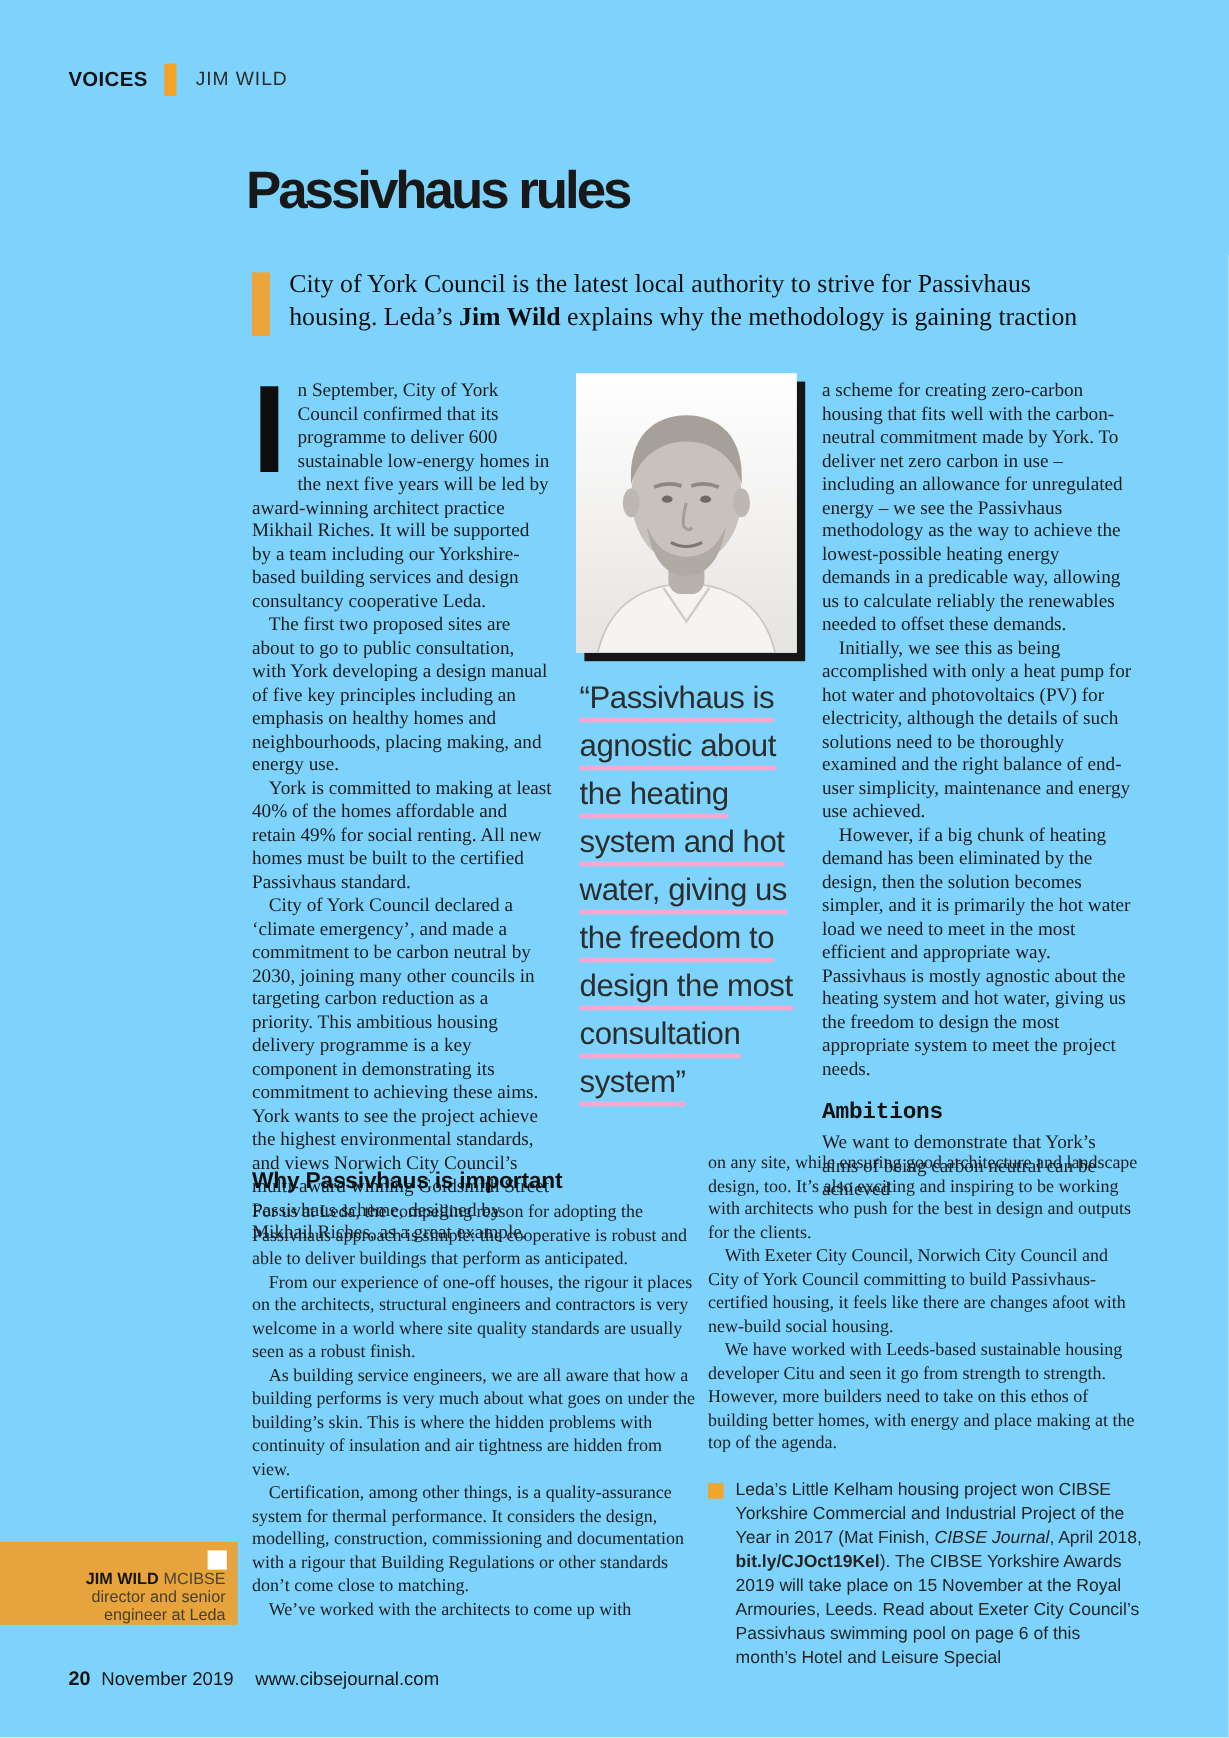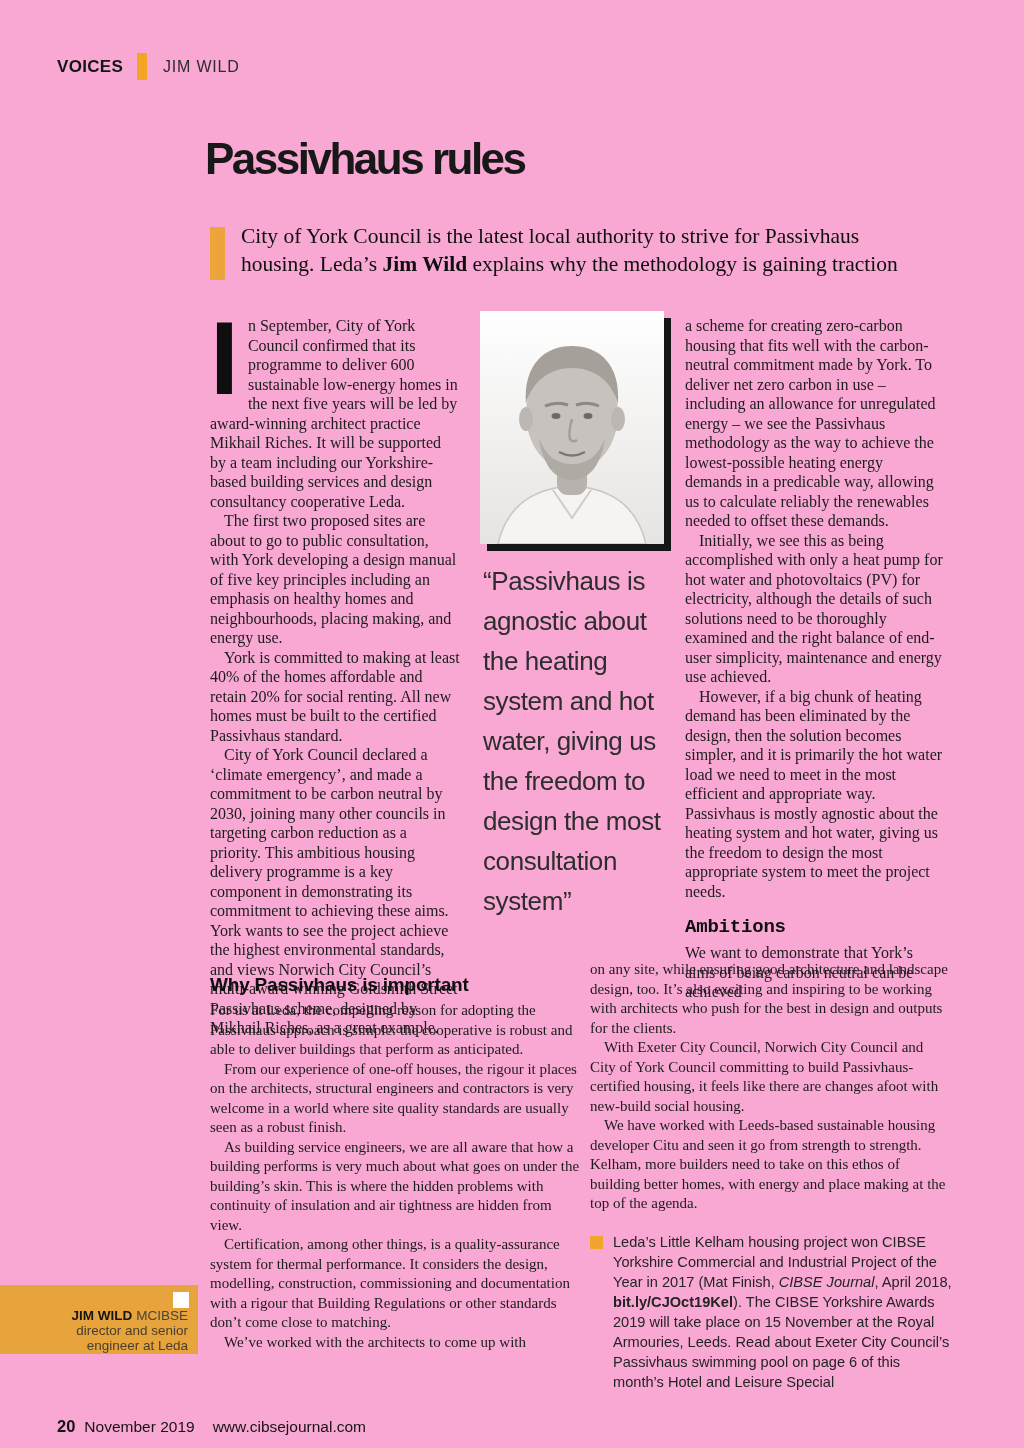--- a/index.html
+++ b/index.html
@@ -1,16 +1,16 @@
 <!DOCTYPE html>
 <html><head>
 <meta charset="utf-8">
 <style>
   html,body{margin:0;padding:0;background:#ffffff;}
-  .page{position:relative;width:1024px;height:1448px;background:#f9a8d4;overflow:hidden;
+  .page{position:relative;width:1024px;height:1448px;background:#7dd3fc;overflow:hidden;
         font-family:"Liberation Serif",serif;color:#1b1b1b;}
 
   
   .masthead{position:absolute;left:57px;top:53px;display:flex;align-items:center;}
   .masthead .section{font-family:"Liberation Sans",sans-serif;font-weight:800;font-size:17px;
         letter-spacing:.3px;color:#141414;}
   .masthead .bar{width:10px;height:27px;background:#F4A424;margin:0 16px 0 14px;}
   .masthead .author-tag{font-family:"Liberation Sans",sans-serif;font-size:16px;color:#2b2b2b;letter-spacing:.8px;}
 
   
@@ -64,21 +64,21 @@
   .authorbox{position:absolute;left:0;top:1285px;width:198px;height:69px;background:#E7A33C;}
   .white-sq{position:absolute;right:9px;top:7px;width:16px;height:16px;background:#ffffff;}
   .ab-text{position:absolute;right:10px;top:23px;text-align:right;
         font-family:"Liberation Sans",sans-serif;font-size:13.5px;line-height:15px;color:#473f2d;}
   .ab-text .ab-name{color:#161616;font-weight:700;}
   .ab-text .ab-cred{color:#4a4436;font-weight:400;margin-left:4px;}
 
   
   .pagefooter{position:absolute;left:57px;top:1390px;display:flex;align-items:baseline;
         font-family:"Liberation Sans",sans-serif;color:#141414;}
-  .pagefooter .pgnum{font-weight:700;font-size:16.5px;margin-right:9px;margin-top:27px;}
+  .pagefooter .pgnum{font-weight:700;font-size:16.5px;margin-right:9px;}
   .pagefooter .issue{font-size:15.5px;margin-right:18px;}
   .pagefooter .site{font-size:15.5px;}
 </style>
 </head>
 <body>
 
 <div class="page">
 
   <header class="masthead">
     <span class="section">VOICES</span>
@@ -89,21 +89,21 @@
   <h1 class="headline">Passivhaus rules</h1>
 
   <div class="standfirst">
     <div class="sf-bar"></div>
     <p><span>City of York Council is the latest local authority to strive for Passivhaus housing. Leda’s </span><b>Jim Wild</b><span> explains why the methodology is gaining traction</span></p>
   </div>
 
   <section class="col1 bodycol">
     <p><span class="dropcap">I</span><span>n September, City of York Council confirmed that its programme to deliver 600 sustainable low-energy homes in the next five years will be led by award-winning architect practice Mikhail Riches. It will be supported by a team including our Yorkshire-based building services and design consultancy cooperative Leda.</span></p>
     <p class="indent">The first two proposed sites are about to go to public consultation, with York developing a design manual of five key principles including an emphasis on healthy homes and neighbourhoods, placing making, and energy use.</p>
-    <p class="indent">York is committed to making at least 40% of the homes affordable and retain 20% for social renting. All new homes must be built to the certified Passivhaus standard.</p>
+    <p class="indent">York is committed to making at least 40% of the homes affordable and retain 49% for social renting. All new homes must be built to the certified Passivhaus standard.</p>
     <p class="indent">City of York Council declared a ‘climate emergency’, and made a commitment to be carbon neutral by 2030, joining many other councils in targeting carbon reduction as a priority. This ambitious housing delivery programme is a key component in demonstrating its commitment to achieving these aims. York wants to see the project achieve the highest environmental standards, and views Norwich City Council’s multi-award winning Goldsmith Street Passivhaus scheme, designed by Mikhail Riches, as a great example.</p>
   </section>
 
   <figure class="photo">
     <svg viewBox="0 0 184 233" width="184" height="233">
       <defs>
         <linearGradient id="bgGrad" x1="0" y1="0" x2="0" y2="1">
           <stop offset="0" stop-color="#ffffff"></stop>
           <stop offset="1" stop-color="#e6e4e2"></stop>
         </linearGradient>
@@ -151,21 +151,21 @@
     <p>For us at Leda, the compelling reason for adopting the Passivhaus approach is simple: the cooperative is robust and able to deliver buildings that perform as anticipated.</p>
     <p class="indent">From our experience of one-off houses, the rigour it places on the architects, structural engineers and contractors is very welcome in a world where site quality standards are usually seen as a robust finish.</p>
     <p class="indent">As building service engineers, we are all aware that how a building performs is very much about what goes on under the building’s skin. This is where the hidden problems with continuity of insulation and air tightness are hidden from view.</p>
     <p class="indent">Certification, among other things, is a quality-assurance system for thermal performance. It considers the design, modelling, construction, commissioning and documentation with a rigour that Building Regulations or other standards don’t come close to matching.</p>
     <p class="indent">We’ve worked with the architects to come up with</p>
   </section>
 
   <section class="right-wide bodycol">
     <p>on any site, while ensuring good architecture and landscape design, too. It’s also exciting and inspiring to be working with architects who push for the best in design and outputs for the clients.</p>
     <p class="indent">With Exeter City Council, Norwich City Council and City of York Council committing to build Passivhaus-certified housing, it feels like there are changes afoot with new-build social housing.</p>
-    <p class="indent">We have worked with Leeds-based sustainable housing developer Citu and seen it go from strength to strength. Kelham, more builders need to take on this ethos of building better homes, with energy and place making at the top of the agenda.</p>
+    <p class="indent">We have worked with Leeds-based sustainable housing developer Citu and seen it go from strength to strength. However, more builders need to take on this ethos of building better homes, with energy and place making at the top of the agenda.</p>
   </section>
 
   <aside class="footnote">
     <span class="fn-bullet"></span>
     <p><span>Leda’s Little Kelham housing project won CIBSE Yorkshire Commercial and Industrial Project of the Year in 2017 (Mat Finish, </span><i>CIBSE Journal</i><span>, April 2018, </span><b>bit.ly/CJOct19Kel</b><span>). The CIBSE Yorkshire Awards 2019 will take place on 15 November at the Royal Armouries, Leeds. Read about Exeter City Council’s Passivhaus swimming pool on page 6 of this month’s Hotel and Leisure Special</span></p>
   </aside>
 
   <aside class="authorbox">
     <div class="white-sq"></div>
     <div class="ab-text">

